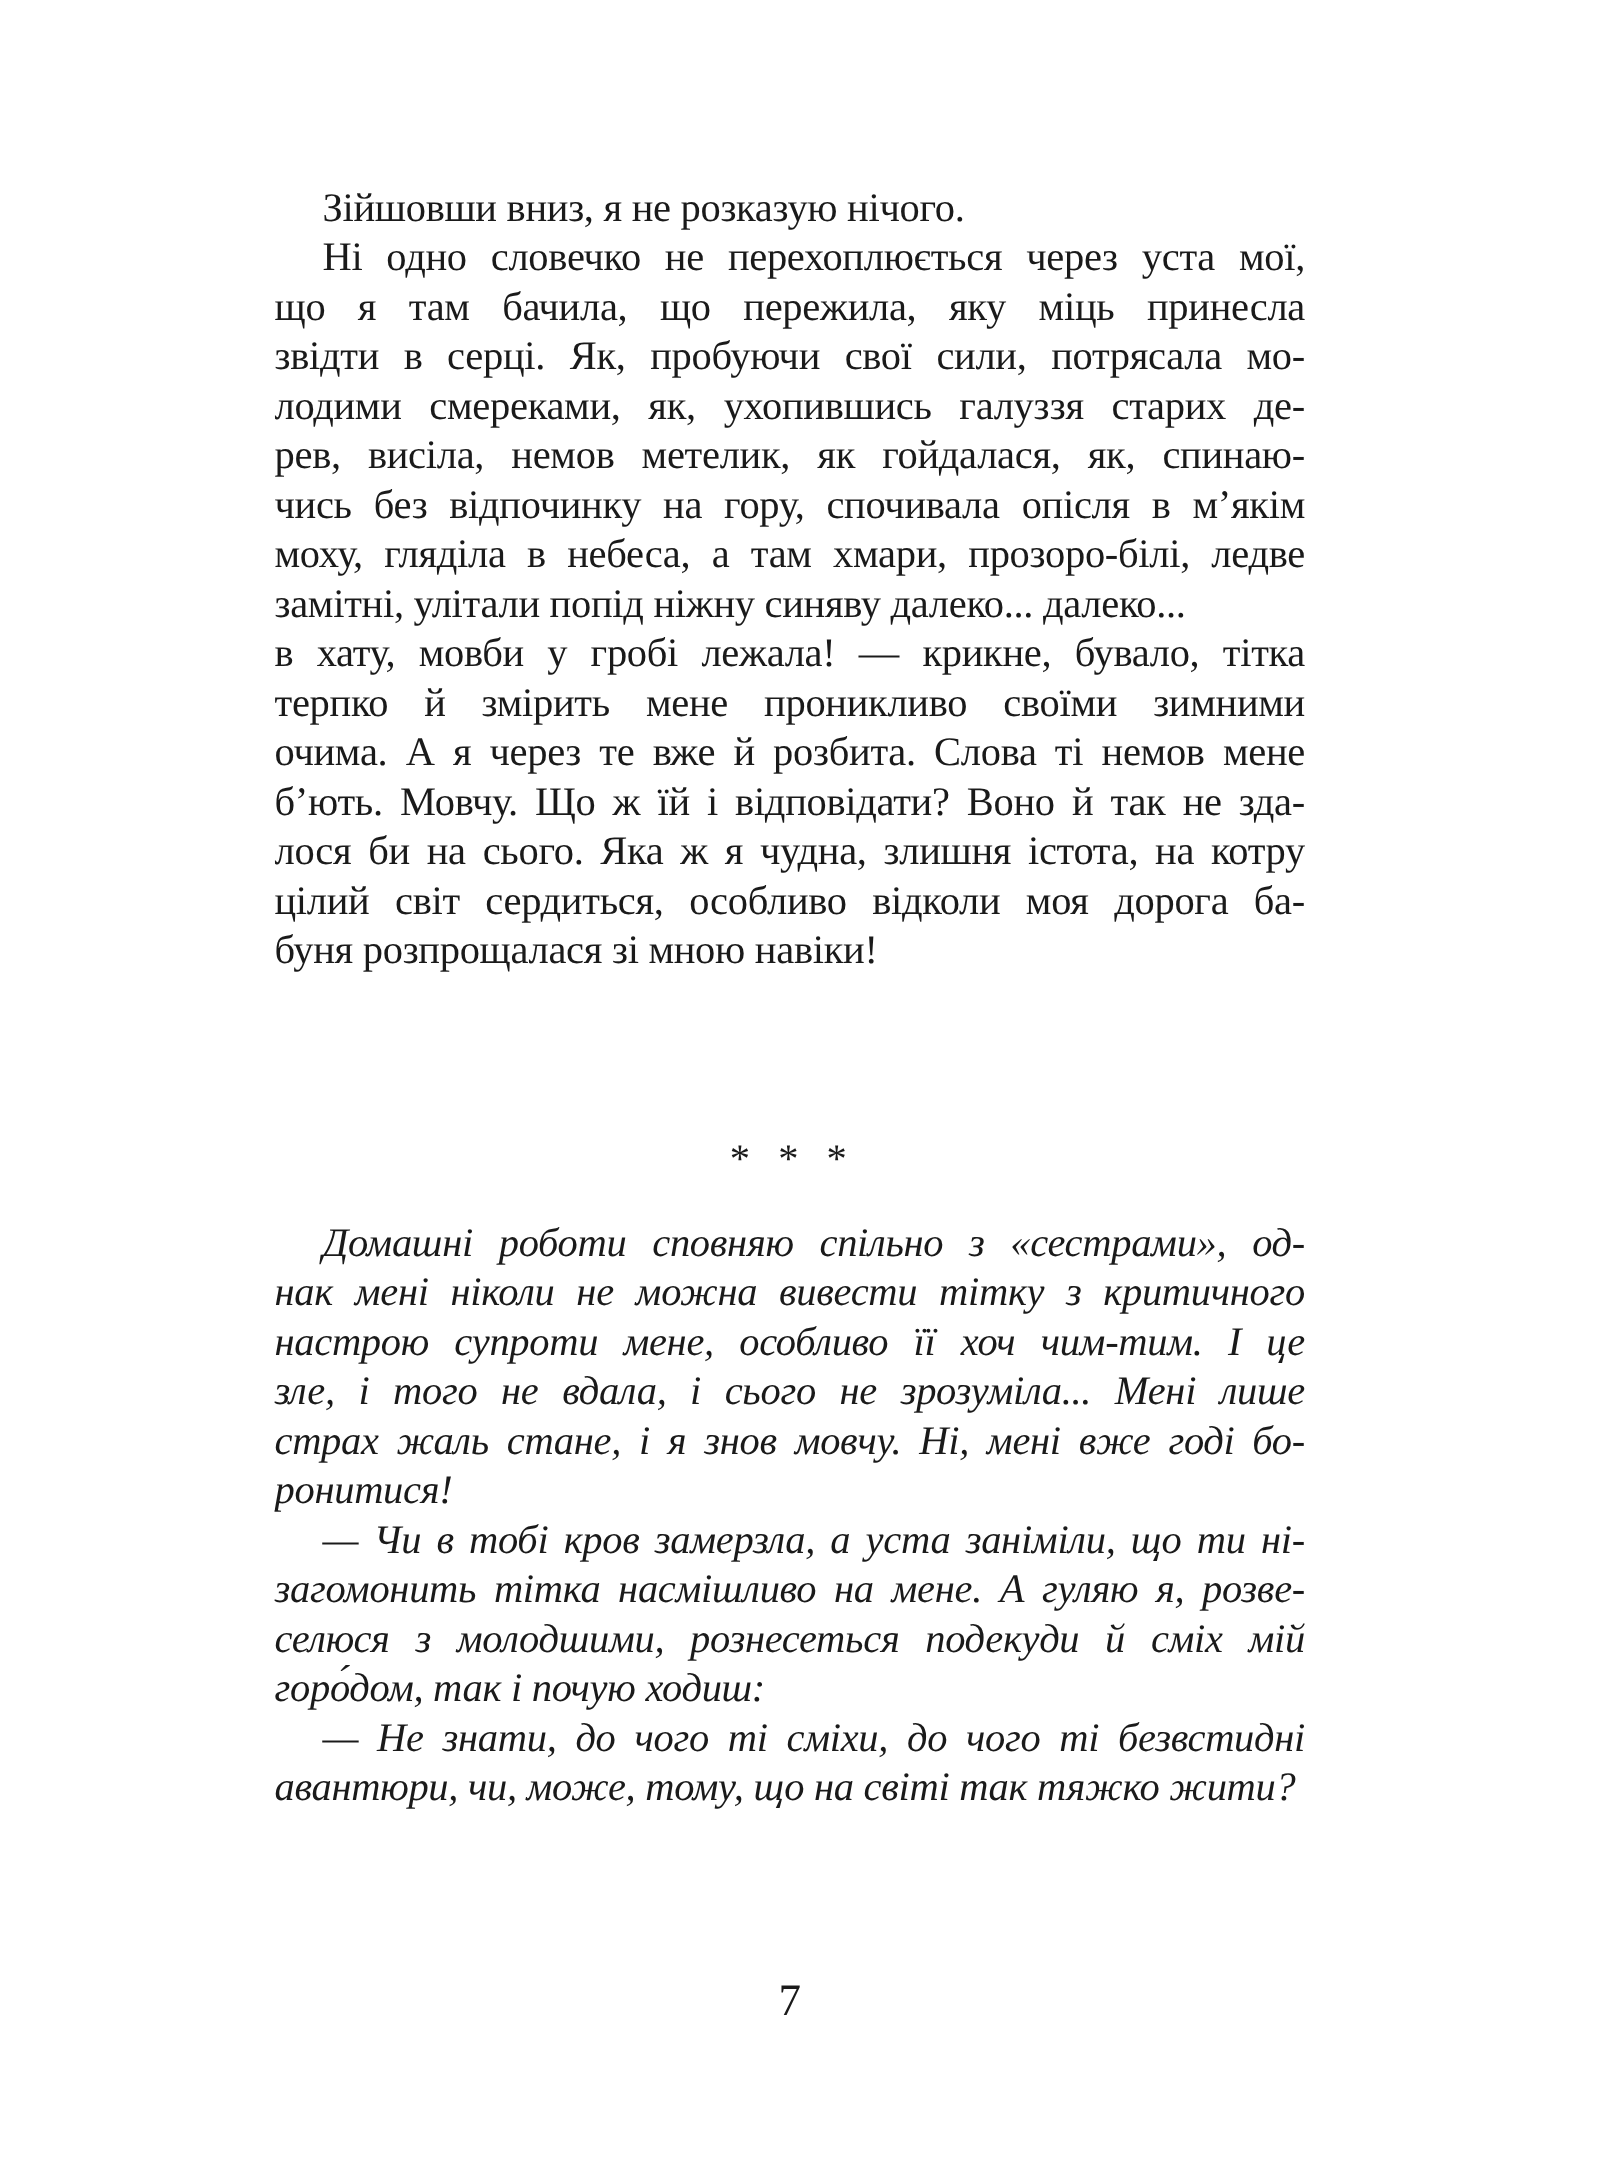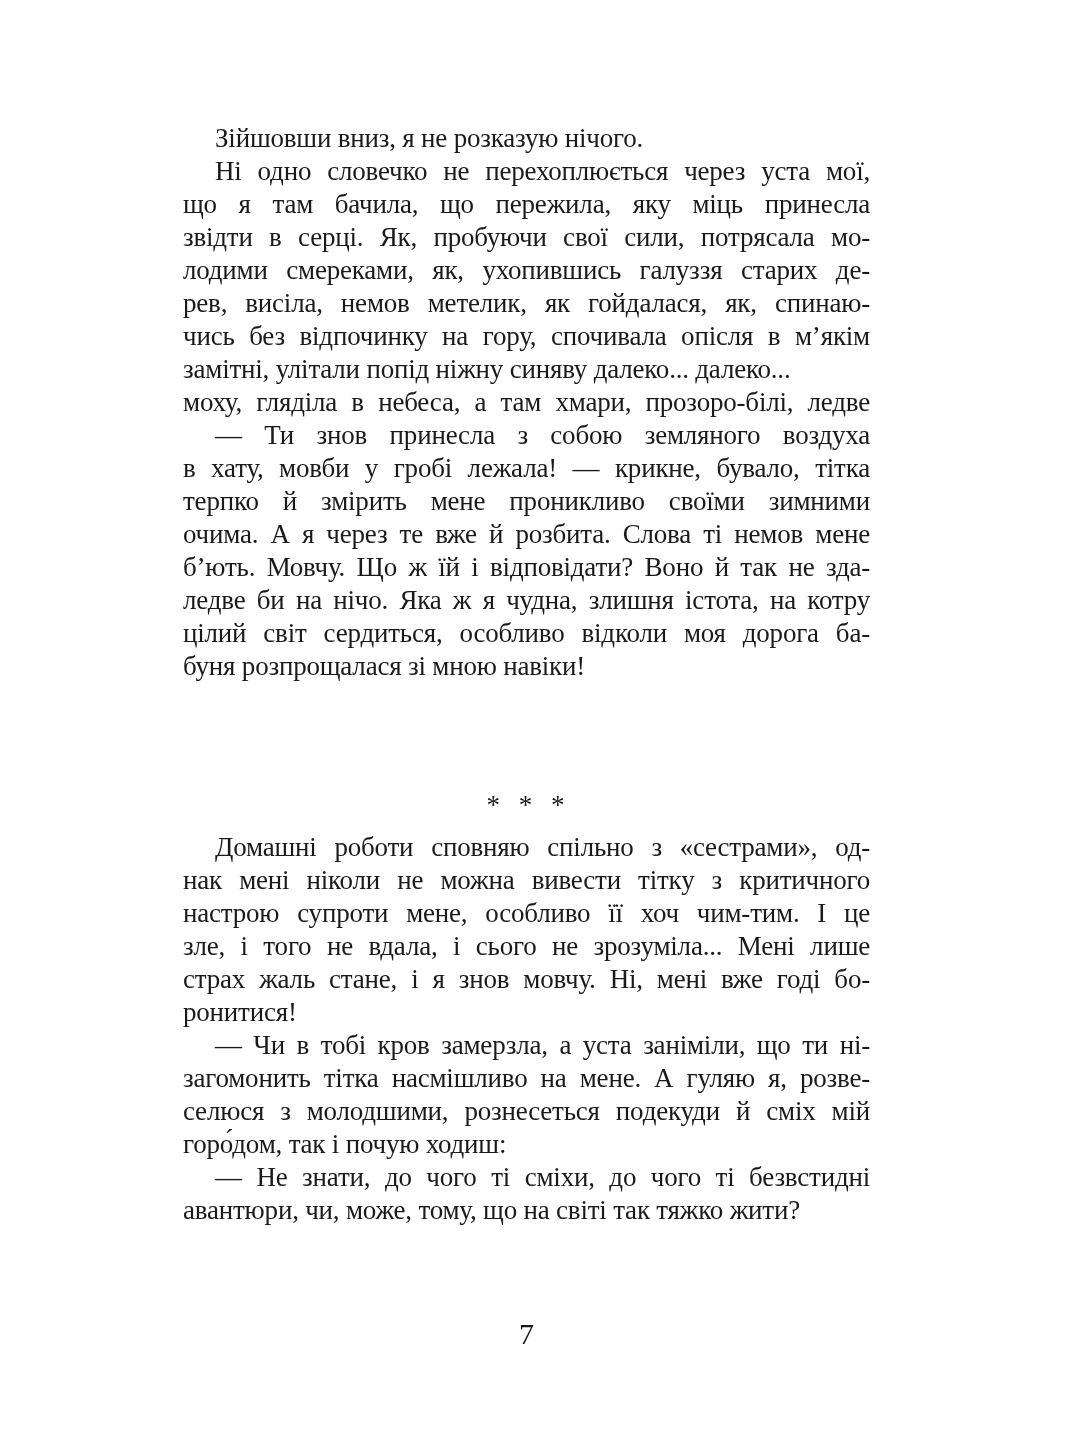--- a/index.html
+++ b/index.html
@@ -43,21 +43,22 @@
   .divider {
     margin-top: 106px;
     height: 33px;
     text-align: center;
     text-align-last: center;
     font-size: 27px;
     word-spacing: 8px;
     letter-spacing: 2px;
   }
   .section-2 {
-    margin-top: 9px;
+    margin-top: 23px;
+    font-style: italic;
   }
   .page-number {
     position: absolute;
     left: 183px;
     top: 1316px;
     width: 687px;
     text-align: center;
     font-size: 30px;
     line-height: 36px;
   }
@@ -71,30 +72,29 @@
         <div class="para">
           <div class="line first last">Зійшовши вниз, я не розказую нічого.</div>
         </div>
         <div class="para">
           <div class="line first">Ні одно словечко не перехоплюється через уста мої,</div>
           <div class="line">що я там бачила, що пережила, яку міць принесла</div>
           <div class="line">звідти в серці. Як, пробуючи свої сили, потрясала мо-</div>
           <div class="line">лодими смереками, як, ухопившись галуззя старих де-</div>
           <div class="line">рев, висіла, немов метелик, як гойдалася, як, спинаю-</div>
           <div class="line">чись без відпочинку на гору, спочивала опісля в м’якім</div>
+          <div class="line">моху, гляділа в небеса, а там хмари, прозоро-білі, ледве</div>
           <div class="line last">замітні, улітали попід ніжну синяву далеко... далеко...</div>
-          <div class="line">моху, гляділа в небеса, а там хмари, прозоро-білі, ледве</div>
         </div>
         <div class="para">
-          <div class="line first">— Ти знов принесла з собою земляного воздуха</div>
           <div class="line">в хату, мовби у гробі лежала! — крикне, бувало, тітка</div>
           <div class="line">терпко й змірить мене проникливо своїми зимними</div>
           <div class="line">очима. А я через те вже й розбита. Слова ті немов мене</div>
           <div class="line">б’ють. Мовчу. Що ж їй і відповідати? Воно й так не зда-</div>
-          <div class="line">ледве би на нічо. Яка ж я чудна, злишня істота, на котру</div>
+          <div class="line">лося би на сього. Яка ж я чудна, злишня істота, на котру</div>
           <div class="line">цілий світ сердиться, особливо відколи моя дорога ба-</div>
           <div class="line last">буня розпрощалася зі мною навіки!</div>
         </div>
       </div>
     <div class="divider">* * *</div>
     <div class="section section-2">
         <div class="para">
           <div class="line first">Домашні роботи сповняю спільно з «сестрами», од-</div>
           <div class="line">нак мені ніколи не можна вивести тітку з критичного</div>
           <div class="line">настрою супроти мене, особливо її хоч чим-тим. І це</div>

